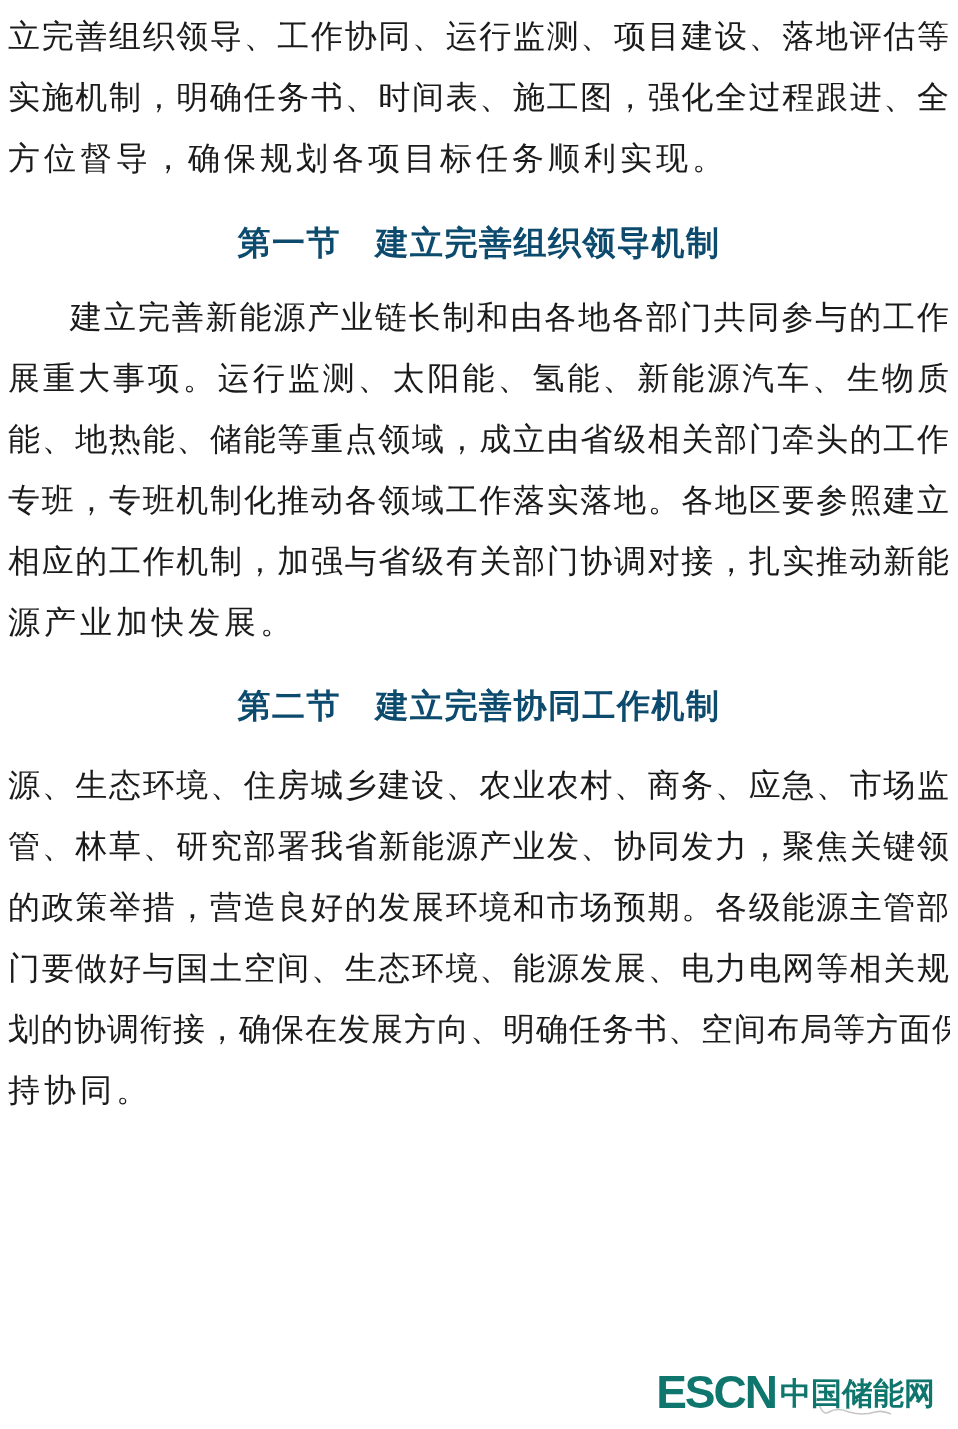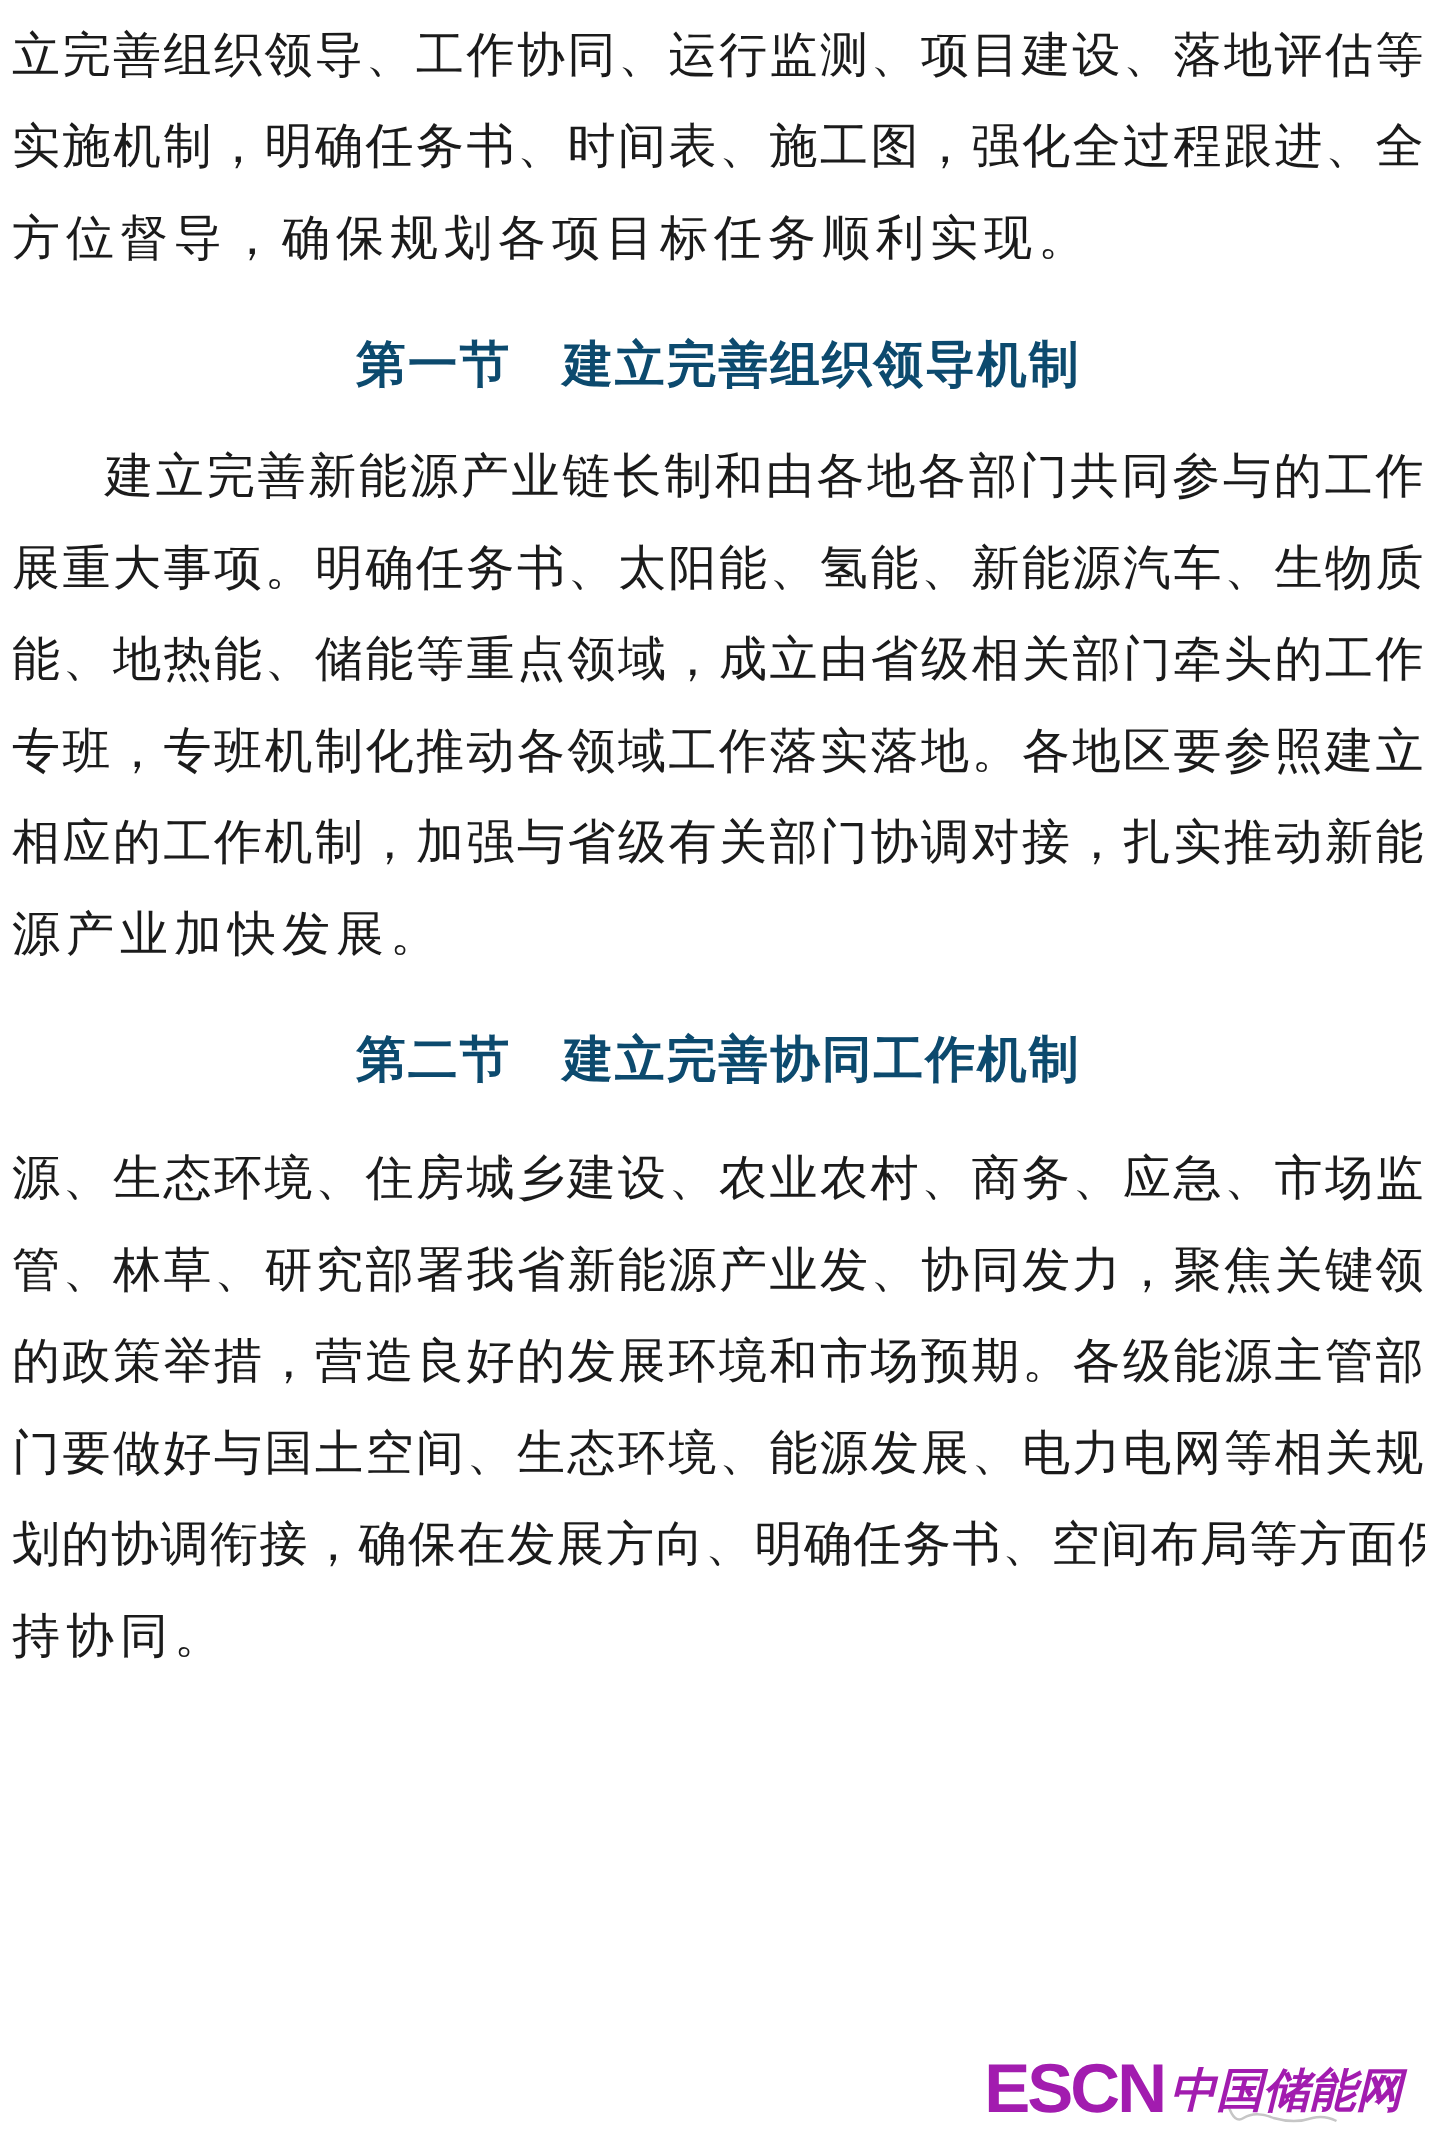--- a/index.html
+++ b/index.html
@@ -62,37 +62,36 @@
     margin-top: 22px;
     margin-bottom: 19px;
   }
   .logo {
     position: absolute;
     right: 23px;
     top: 1372px;
     display: flex;
     align-items: flex-end;
     gap: 4px;
-    color: #a21caf; 
+    color: #0f766e; 
     white-space: nowrap;
   }
   .logo__abbr {
     font-family: "Liberation Sans", sans-serif;
     font-weight: bold;
     font-size: 46px;
     line-height: 40px;
     letter-spacing: -2px;
   }
   .logo__name {
     font-family: "Liberation Sans", sans-serif;
     font-weight: bold;
     font-size: 31px;
     line-height: 36px;
     letter-spacing: 0px;
-    font-style: italic;
   }
   .smudge {
     position: absolute;
     left: 815px;
     top: 1400px;
     width: 80px;
     height: 18px;
     pointer-events: none;
   }
 </style>
@@ -104,21 +103,21 @@
   <div class="para para--first">
     <span class="line">立完善组织领导、工作协同、运行监测、项目建设、落地评估等</span>
     <span class="line">实施机制，明确任务书、时间表、施工图，强化全过程跟进、全</span>
     <span class="line line--end">方位督导，确保规划各项目标任务顺利实现。</span>
   </div>
 
   <div class="heading heading--first">第一节　建立完善组织领导机制</div>
 
   <div class="para">
     <span class="line line--indent">建立完善新能源产业链长制和由各地各部门共同参与的工作</span>
-    <span class="line">展重大事项。明确任务书、太阳能、氢能、新能源汽车、生物质</span>
+    <span class="line">展重大事项。运行监测、太阳能、氢能、新能源汽车、生物质</span>
     <span class="line">能、地热能、储能等重点领域，成立由省级相关部门牵头的工作</span>
     <span class="line">专班，专班机制化推动各领域工作落实落地。各地区要参照建立</span>
     <span class="line">相应的工作机制，加强与省级有关部门协调对接，扎实推动新能</span>
     <span class="line line--end">源产业加快发展。</span>
   </div>
 
   <div class="heading heading--second">第二节　建立完善协同工作机制</div>
 
   <div class="para">
     <span class="line">源、生态环境、住房城乡建设、农业农村、商务、应急、市场监</span>

